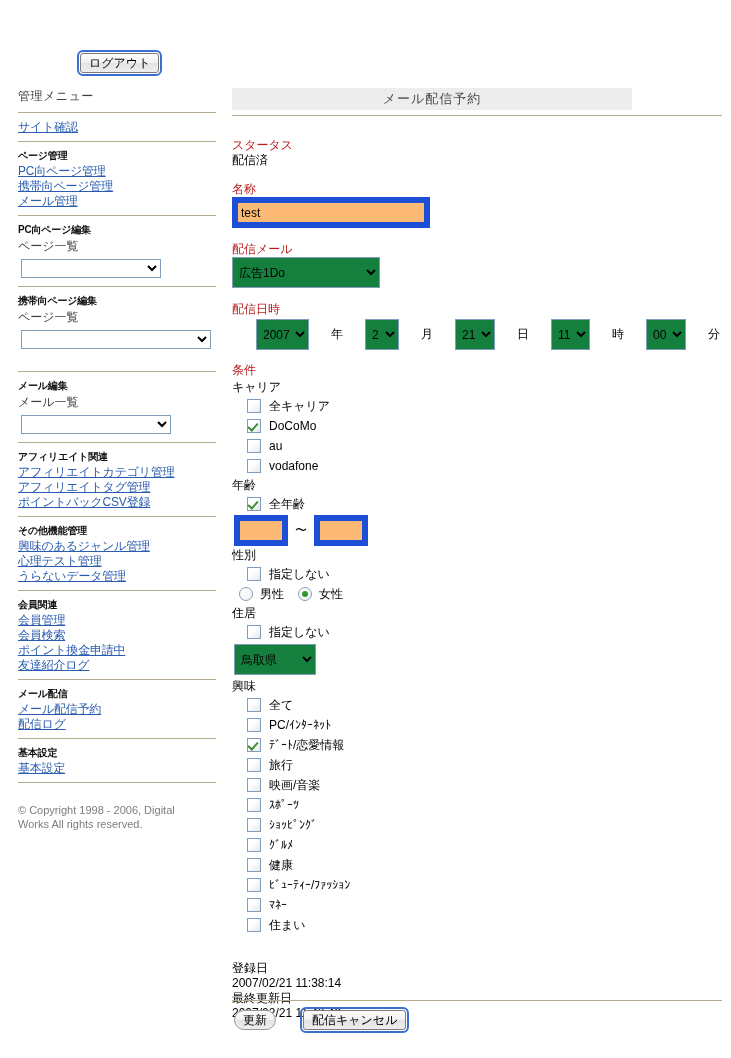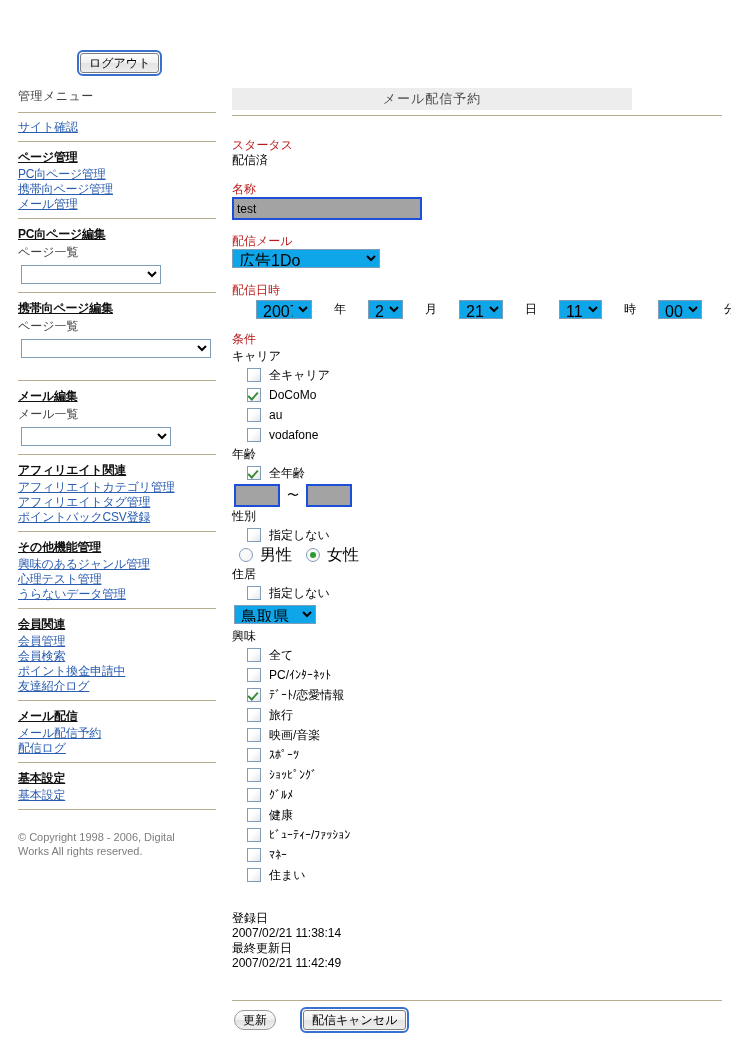--- a/index.html
+++ b/index.html
@@ -70,25 +70,24 @@
   .sep {
     border: 0;
     border-top: 1px solid #b5ab8d;
     margin: 6px 0 7px 0;
     width: 198px;
     height: 0;
   }
 
   .side-head {
     font-weight: bold;
-    font-size: 12px;
+    font-size: 10px;
     color: #111111;
     margin: 0 0 1px 0;
     letter-spacing: -0.2px;
-    text-decoration: underline;
   }
   .side-sub {
     font-size: 12px;
     color: #3f3f3f;
     margin: 1px 0 2px 0;
   }
   a.side-link {
     display: block;
     color: #2a5db0;
     text-decoration: underline;
@@ -148,35 +147,35 @@
   .field-value {
     font-size: 12px;
     color: #000;
     line-height: 15px;
   }
   .blk { margin-top: 14px; }
 
   input.text-input {
     font-family: "Liberation Sans", "DejaVu Sans", sans-serif;
     font-size: 12px;
-    border: 2px solid #1d4ed8;
-    background: #a3a3a3;
+    border: 6px solid #1d4ed8;
+    background: #fdba74;
     height: 17px;
     padding: 1px 3px;
     color: #000;
   }
   input.name-input { width: 180px; }
   input.age-input  { width: 36px; }
 
   select.m-select {
     font-family: "Liberation Sans", "DejaVu Sans", sans-serif;
-    font-size: 16px;
+    font-size: 12px;
     border: 1px solid #7f9db9;
-    background: #0ea5e9;
-    height: 19px;
+    background: #15803d;
+    height: 31px;
     padding: 1px 2px;
     color: #000;
   }
   .sel-mail { width: 148px; }
   .sel-year { width: 56px; }
   .sel-mon  { width: 46px; }
   .sel-day  { width: 46px; }
   .sel-hour { width: 46px; }
   .sel-min  { width: 44px; }
   .sel-pref { width: 82px; }
@@ -231,21 +230,21 @@
     content: "";
     position: absolute;
     left: 3px;
     top: 3px;
     width: 6px;
     height: 6px;
     border-radius: 50%;
     background: #2e9a2e;
   }
   .radio-row { display: flex; align-items: center; height: 20px; margin-left: 7px; }
-  .radio-row .rd-label { margin: 0 14px 0 7px; font-size: 16px; }
+  .radio-row .rd-label { margin: 0 14px 0 7px; font-size: 12px; }
   .radio-row .rd-label.last { margin-right: 0; }
 
   .age-row { display: flex; align-items: center; gap: 7px; margin-left: 2px; margin-top: 1px; }
 
   .group-label { font-size: 12px; margin-top: 1px; }
 
   .dates { margin-top: 26px; line-height: 15px; font-size: 12px; }
 
   .footer-rule {
     border: 0;

